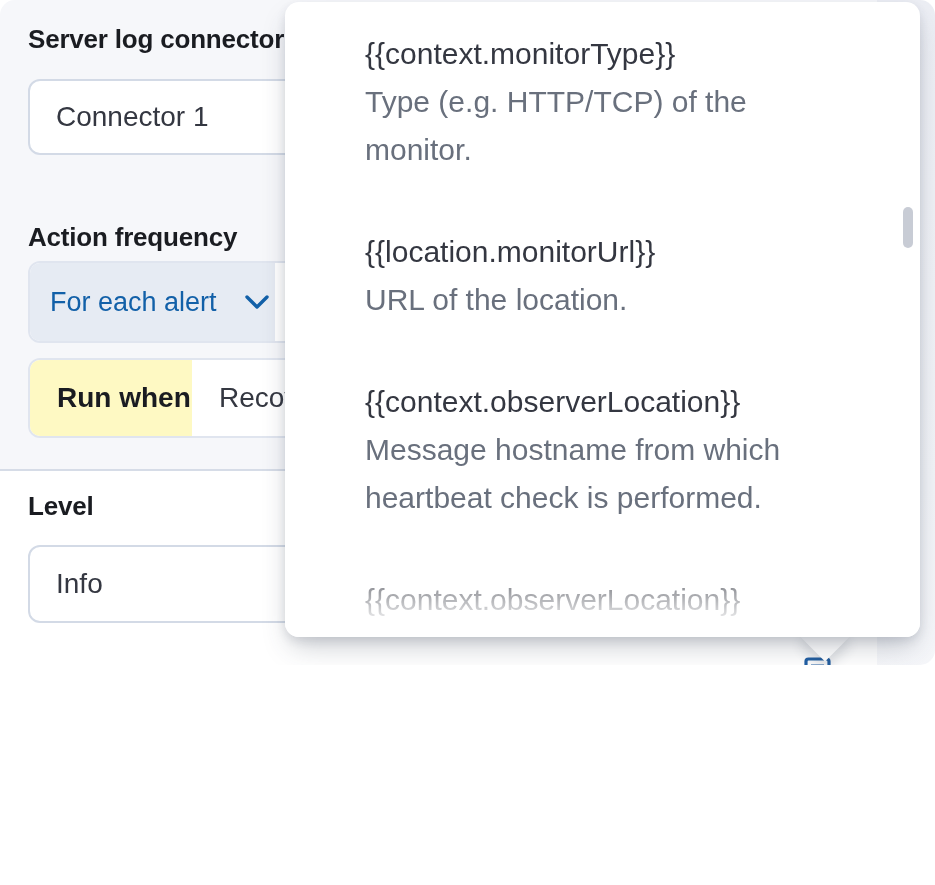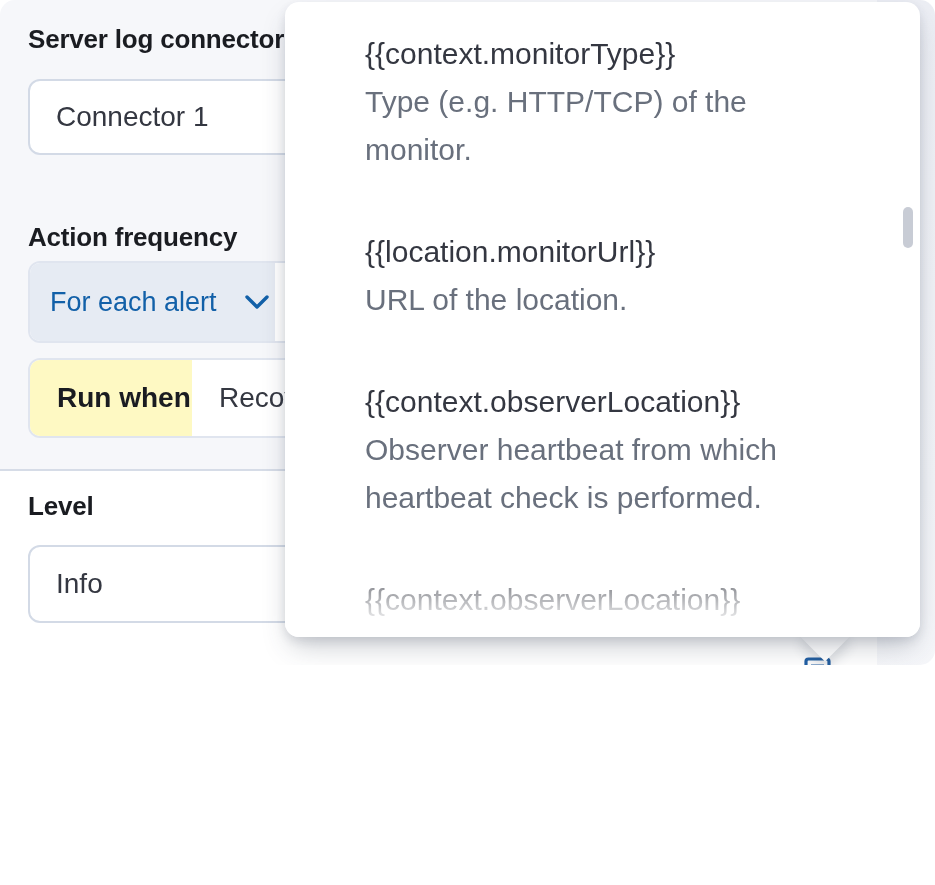--- a/index.html
+++ b/index.html
@@ -165,21 +165,21 @@
       <div class="var-name">{{context.monitorType}}</div>
       <div class="var-desc">Type (e.g. HTTP/TCP) of the
 monitor.</div>
     </div>
     <div class="popup-item">
       <div class="var-name">{{location.monitorUrl}}</div>
       <div class="var-desc">URL of the location.</div>
     </div>
     <div class="popup-item">
       <div class="var-name">{{context.observerLocation}}</div>
-      <div class="var-desc">Observer heartbeat from which
+      <div class="var-desc">Message hostname from which
 heartbeat check is performed.</div>
     </div>
     <div class="popup-item">
       <div class="var-name">{{context.observerLocation}}</div>
       <div class="var-desc">Observer location from which</div>
     </div>
     <div class="popup-fade"></div>
   </div>
 
   <div class="scroll-thumb"></div>

